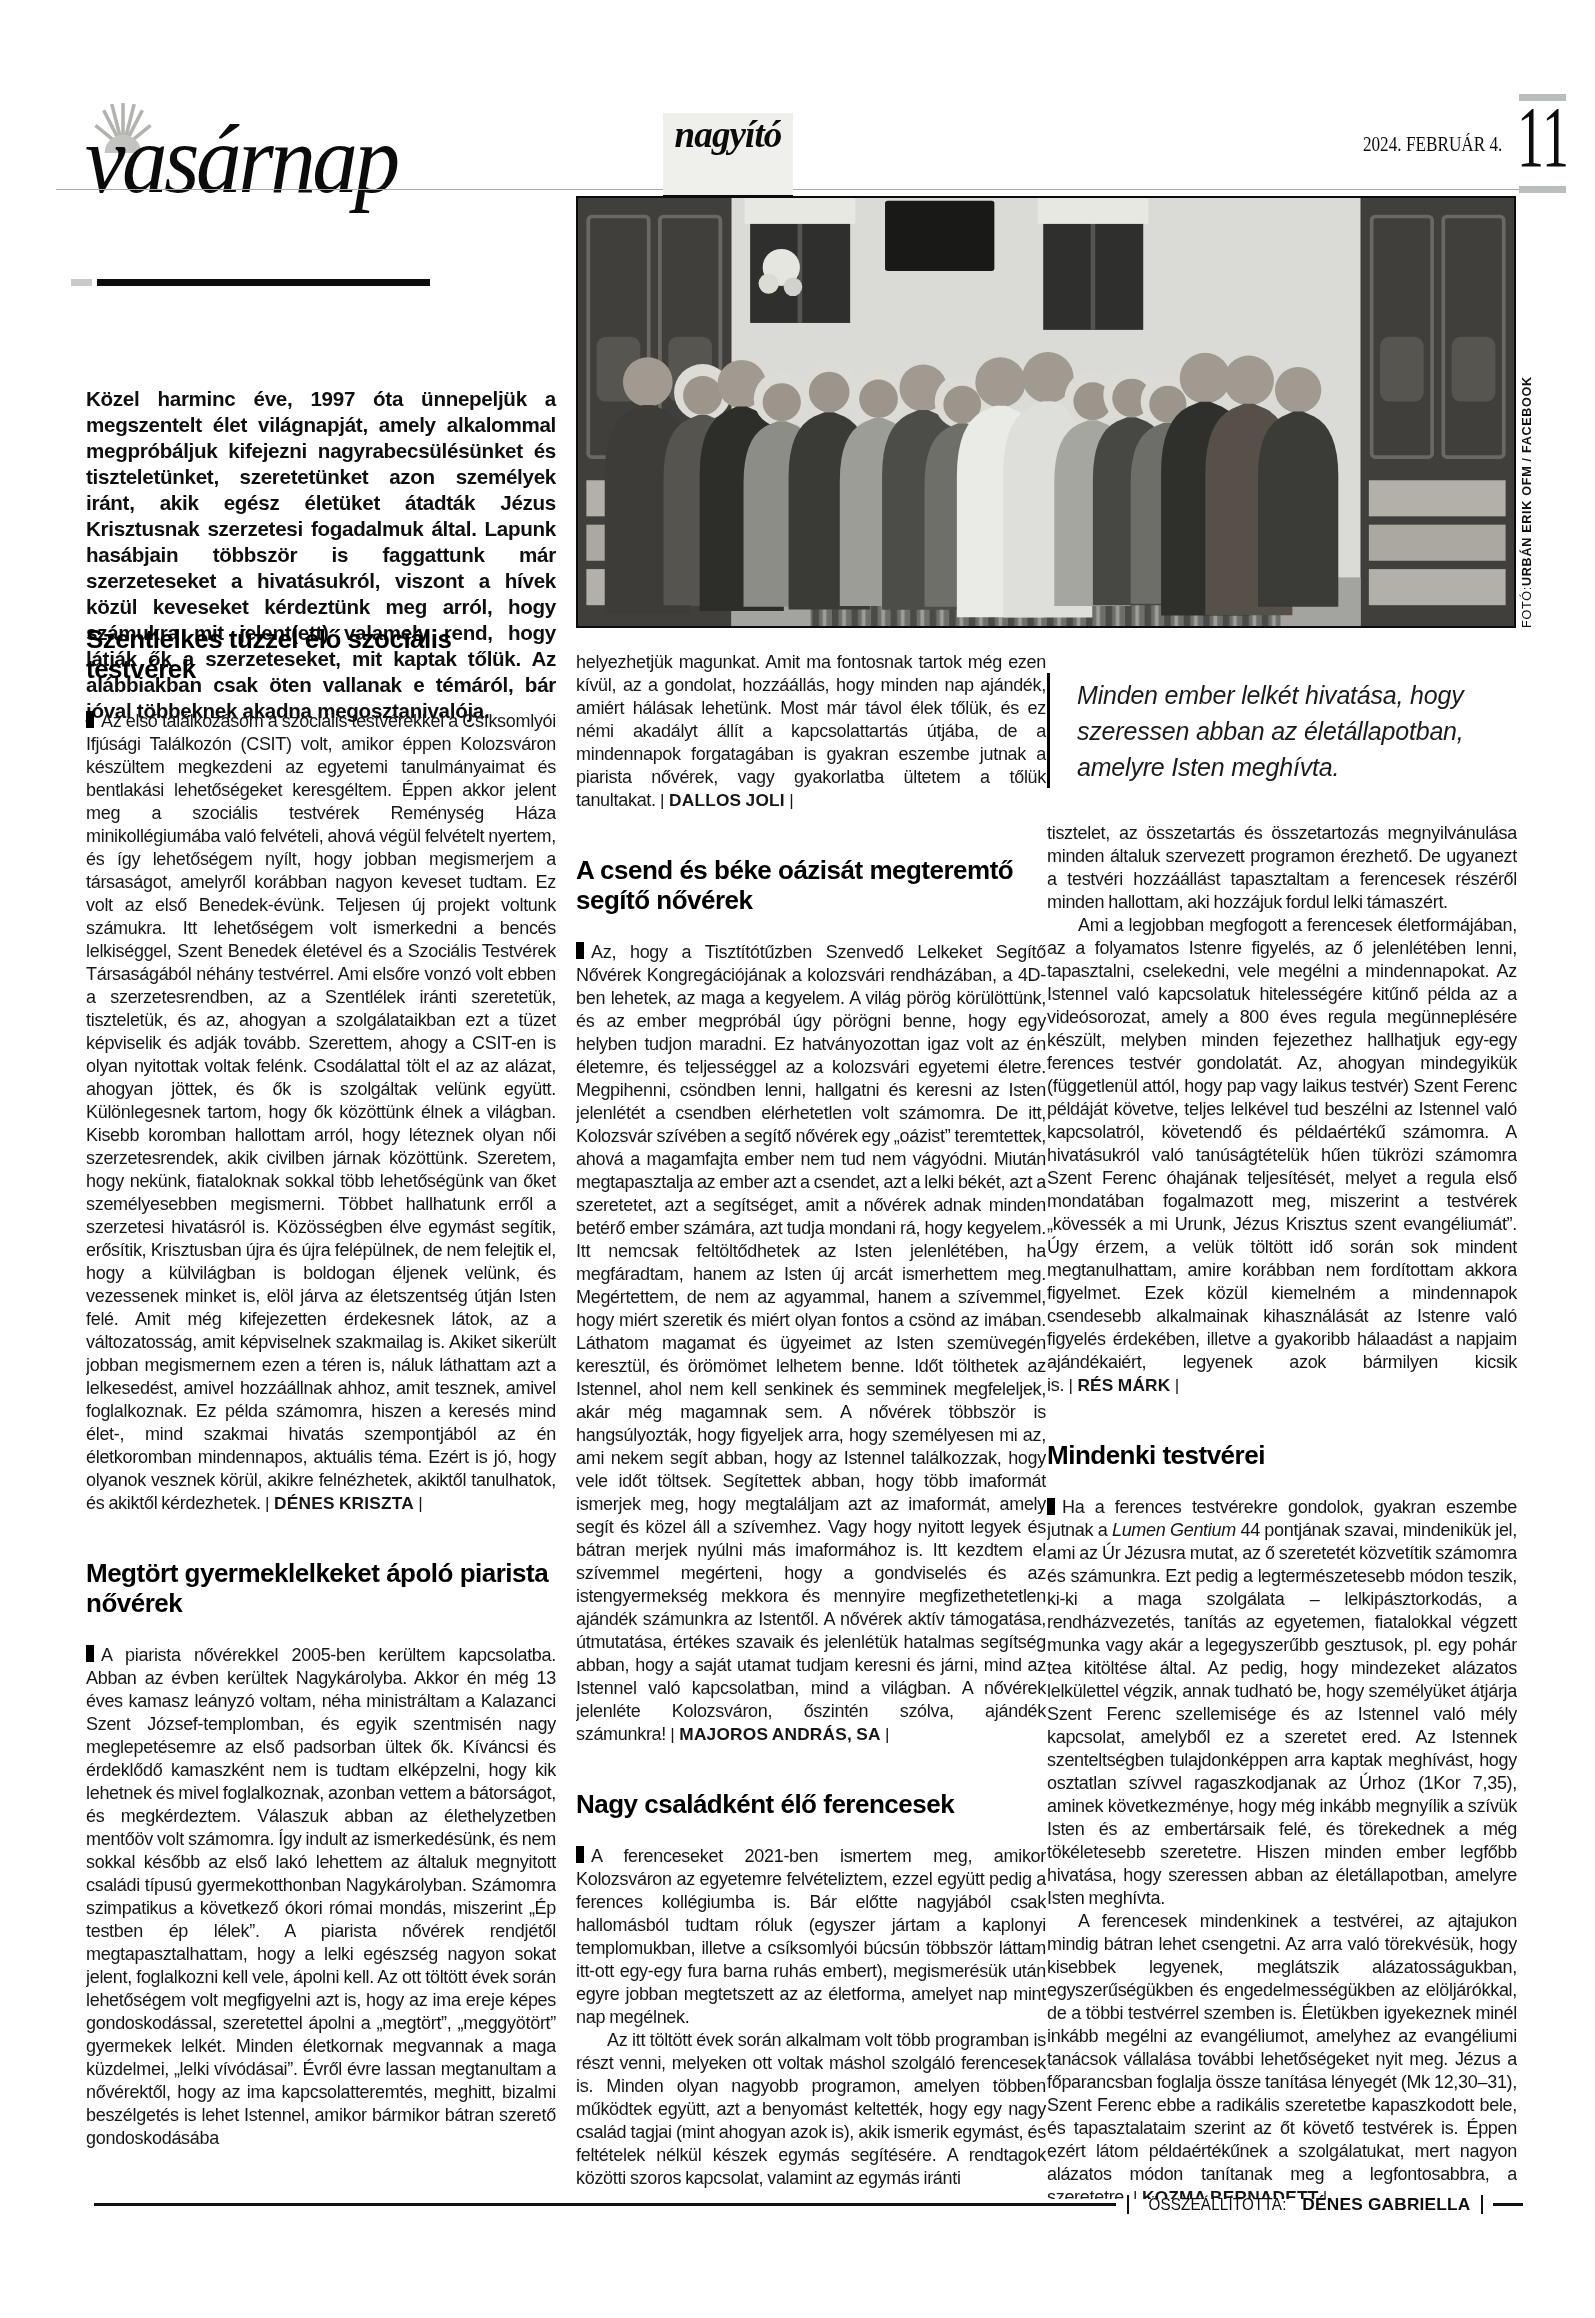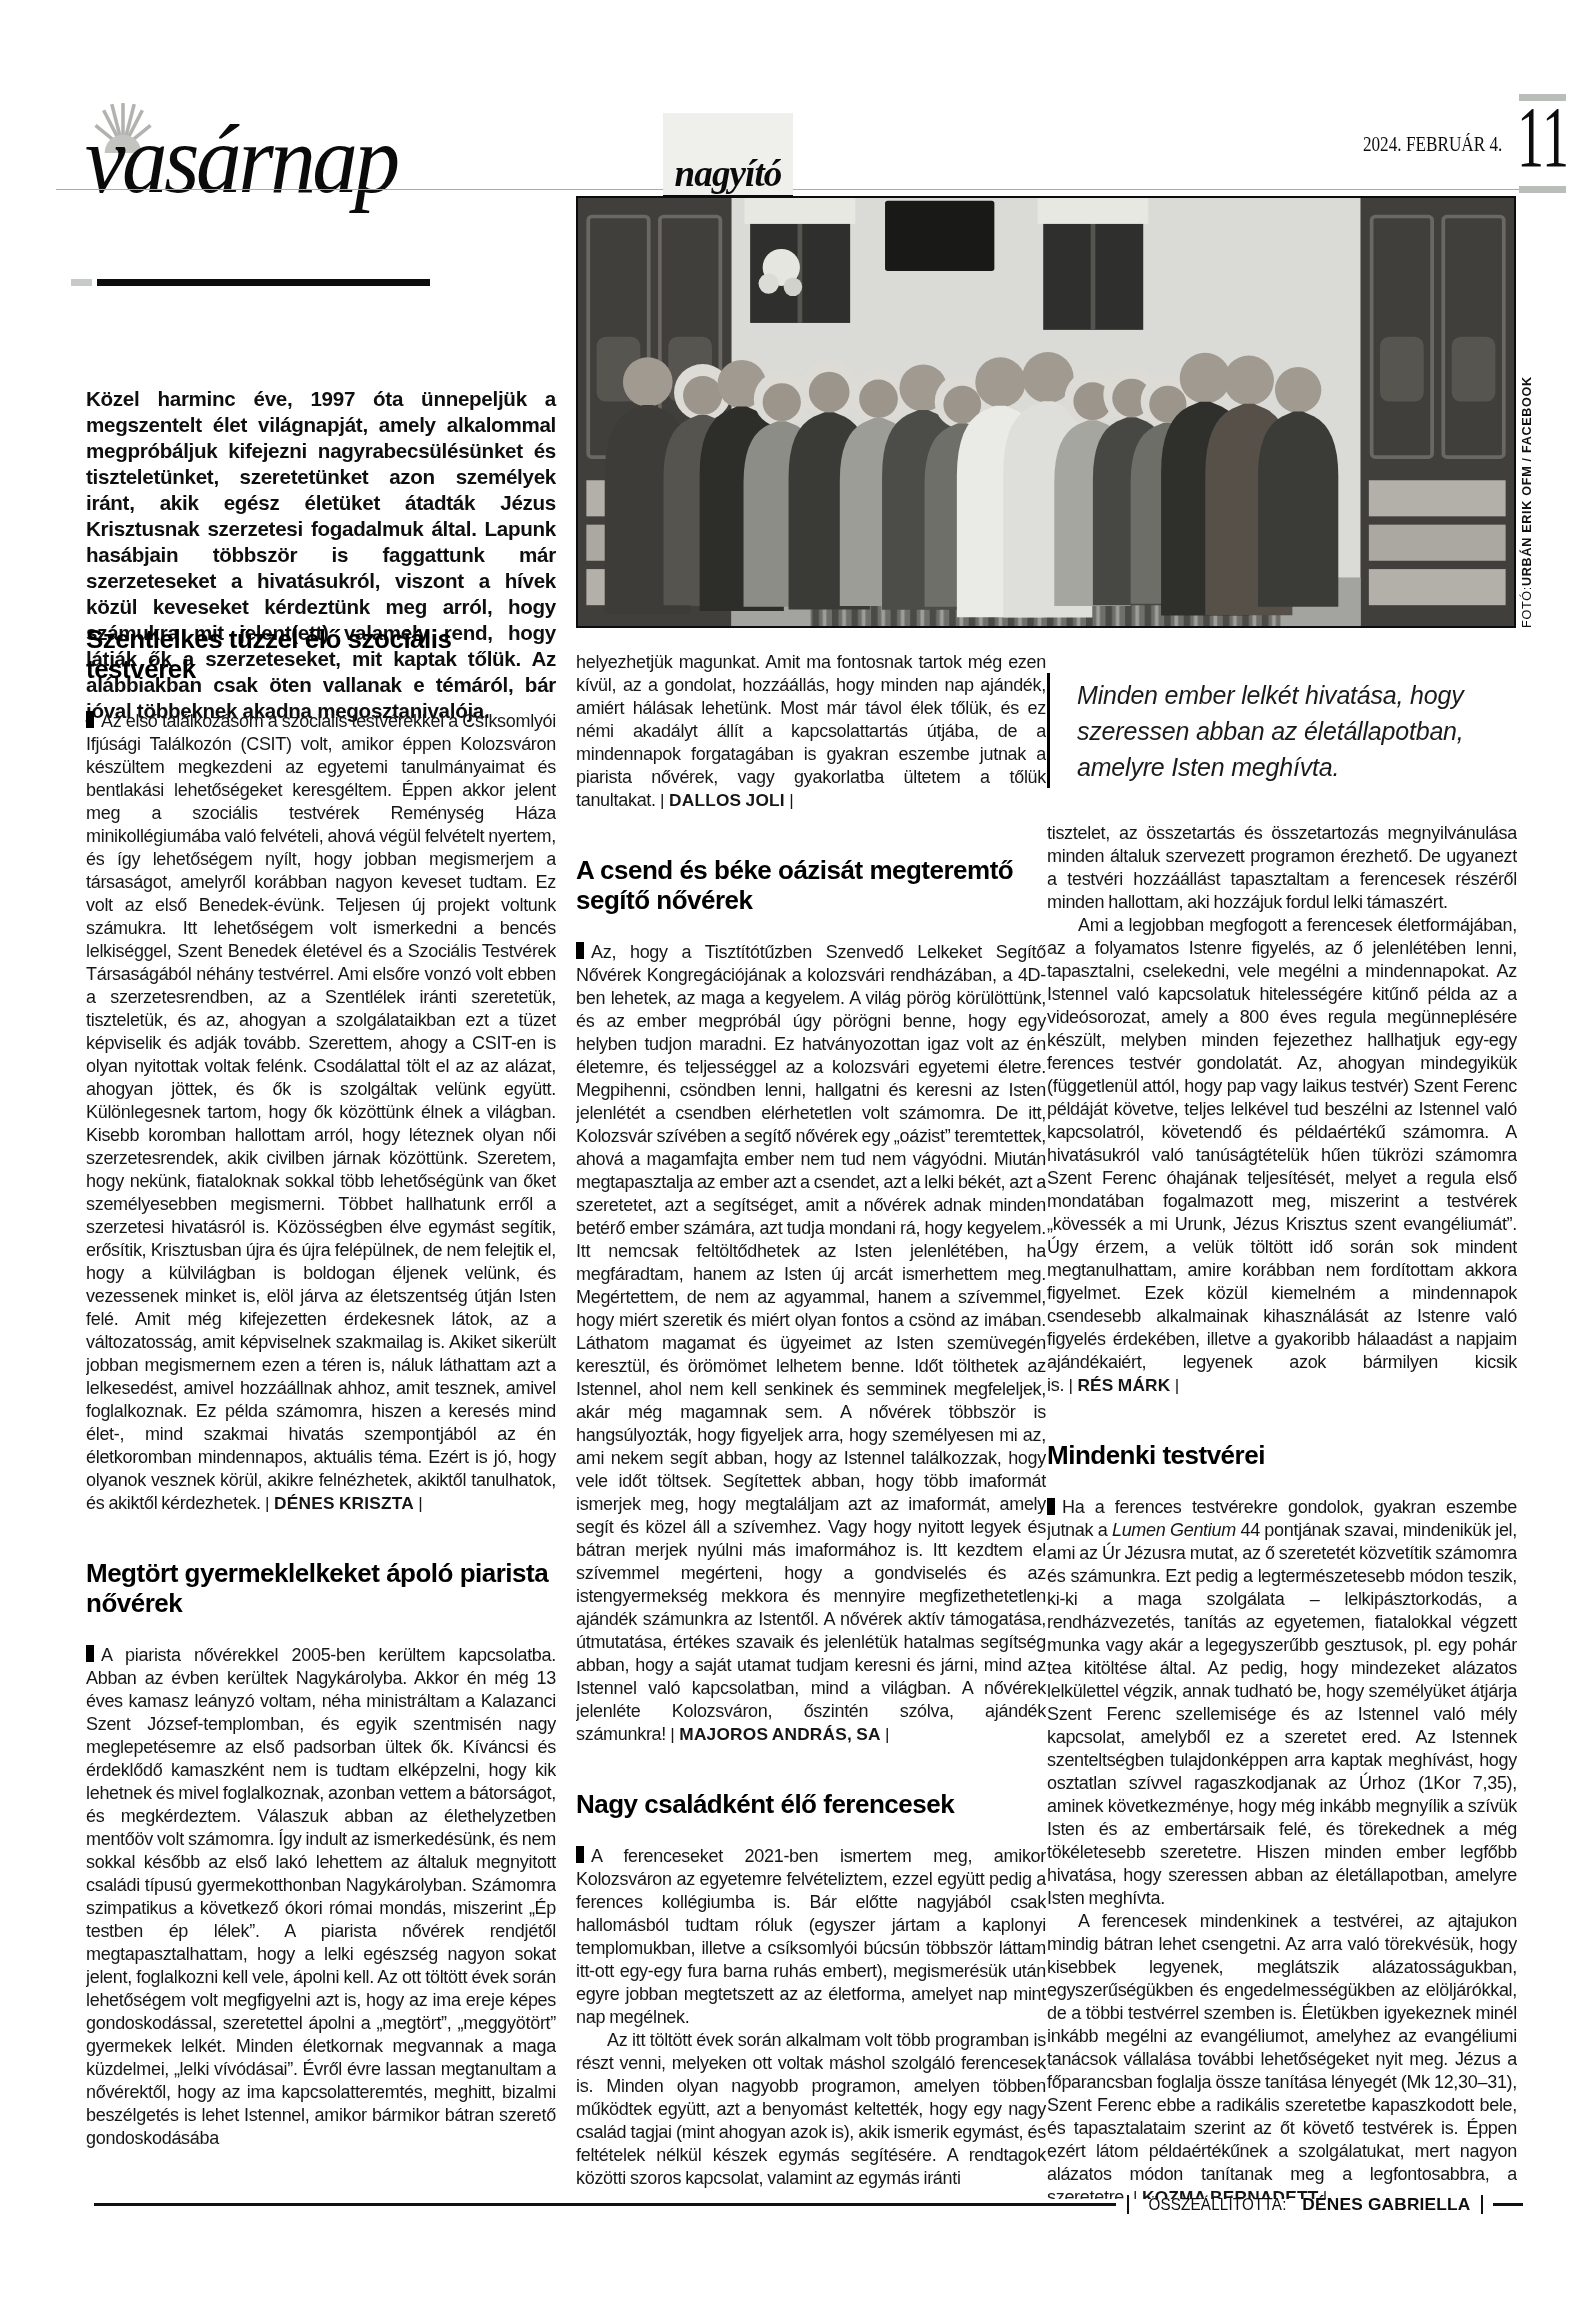--- a/index.html
+++ b/index.html
@@ -9,21 +9,21 @@
   
   .masthead{position:absolute;left:85px;top:111px;font-family:"Liberation Serif",serif;
             font-style:italic;font-size:97px;line-height:1;letter-spacing:-3.7px;color:#0b0b0b;
             transform:scaleX(.94);transform-origin:left;}
   .masthead-sun{position:absolute;left:92px;top:99px;width:62px;height:54px;}
   .masthead-rule{position:absolute;left:97px;top:279px;width:333px;height:7px;background:#0d0d0d;}
   .masthead-rule-gray{position:absolute;left:71px;top:279px;width:20.6px;height:7px;background:#c6cbc7;}
   .header-hairline{position:absolute;left:56px;top:189px;width:1484px;height:1.4px;background:#a7aca8;}
 
   .section-box{position:absolute;left:663px;top:113px;width:130px;height:82px;background:#efefec;
-               border-bottom:5.1px solid #0a0a0a;display:flex;align-items:flex-end;justify-content:center;}
+               border-bottom:5.1px solid #0a0a0a;display:flex;align-items:flex-start;justify-content:center;}
   .section-box span{font-family:"Liberation Serif",serif;font-style:italic;font-weight:bold;
                     font-size:37px;letter-spacing:-0.9px;color:#0b0b0b;}
   .issue-date{position:absolute;right:93px;top:132px;font-family:"Liberation Serif",serif;
               font-size:21.5px;letter-spacing:0;color:#0d0d0d;transform:scaleX(.8);transform-origin:right;}
   .page-num{position:absolute;left:1517px;top:93px;font-family:"Liberation Serif",serif;
             font-size:87px;line-height:1;color:#0d0d0d;transform:scaleX(.62);transform-origin:left top;}
   .pn-bar{position:absolute;left:1519px;width:47px;height:6.5px;background:#b9beba;}
   .pn-bar.top{top:94px;}.pn-bar.bottom{top:186px;}
 
   

